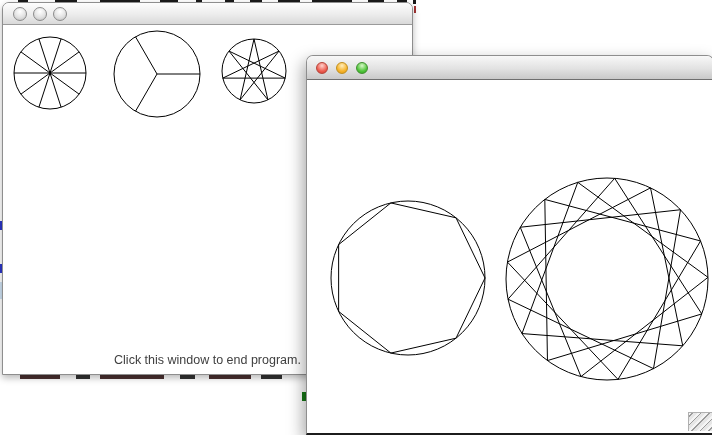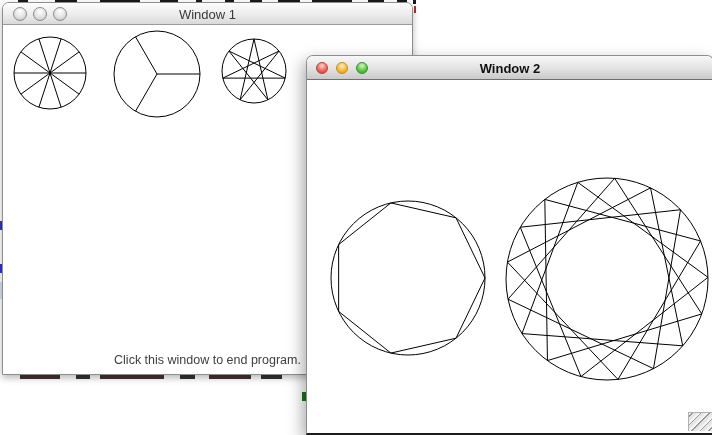--- a/index.html
+++ b/index.html
@@ -84,21 +84,20 @@
     <div class="frag" style="left: 302px; top: 392px; width: 5px; height: 9px; background: rgb(22, 122, 22);"></div>
   </div>
 
 <div id="window1" class="mac-window">
   <div class="titlebar">
     <span class="lights">
       <span class="light gray"></span>
       <span class="light gray"></span>
       <span class="light gray"></span>
     </span>
-    <span class="title-text">Window 1</span>
   </div>
   <div class="win-body">
     <svg class="canvas-svg" width="407" height="348" viewBox="0 0 407 348">
         <circle cx="47" cy="48" r="36" fill="none" stroke="#000000" stroke-width="1"></circle>
         <line x1="47" y1="48" x2="83" y2="48" stroke="#000000" stroke-width="1"></line>
         <line x1="47" y1="48" x2="76.1246117974981" y2="26.839730917470966" stroke="#000000" stroke-width="1"></line>
         <line x1="47" y1="48" x2="58.124611797498105" y2="13.761965413374476" stroke="#000000" stroke-width="1"></line>
         <line x1="47" y1="48" x2="35.875388202501895" y2="13.761965413374469" stroke="#000000" stroke-width="1"></line>
         <line x1="47" y1="48" x2="17.875388202501895" y2="26.839730917470963" stroke="#000000" stroke-width="1"></line>
         <line x1="47" y1="48" x2="11" y2="47.99999999999999" stroke="#000000" stroke-width="1"></line>
@@ -123,21 +122,20 @@
   </div>
 </div>
 
 <div id="window2" class="mac-window">
   <div class="titlebar active">
     <span class="lights">
       <span class="light red"></span>
       <span class="light yellow"></span>
       <span class="light green"></span>
     </span>
-    <span class="title-text">Window 2</span>
   </div>
   <div class="win-body">
     <svg class="canvas-svg" width="404" height="351" viewBox="0 0 404 351">
         <circle cx="101" cy="198" r="77" fill="none" stroke="#000000" stroke-width="1"></circle>
         <line x1="178" y1="198" x2="149.00871474312248" y2="137.79897584996172" stroke="#000000" stroke-width="1"></line>
         <line x1="149.00871474312248" y1="137.79897584996172" x2="83.86588808536379" y2="122.93055076199958" stroke="#000000" stroke-width="1"></line>
         <line x1="83.86588808536379" y1="122.93055076199958" x2="31.62539717151374" y2="164.590952087948" stroke="#000000" stroke-width="1"></line>
         <line x1="31.62539717151374" y1="164.590952087948" x2="31.625397171513725" y2="231.40904791205196" stroke="#000000" stroke-width="1"></line>
         <line x1="31.625397171513725" y1="231.40904791205196" x2="83.86588808536385" y2="273.0694492380004" stroke="#000000" stroke-width="1"></line>
         <line x1="83.86588808536385" y1="273.0694492380004" x2="149.00871474312248" y2="258.2010241500383" stroke="#000000" stroke-width="1"></line>

